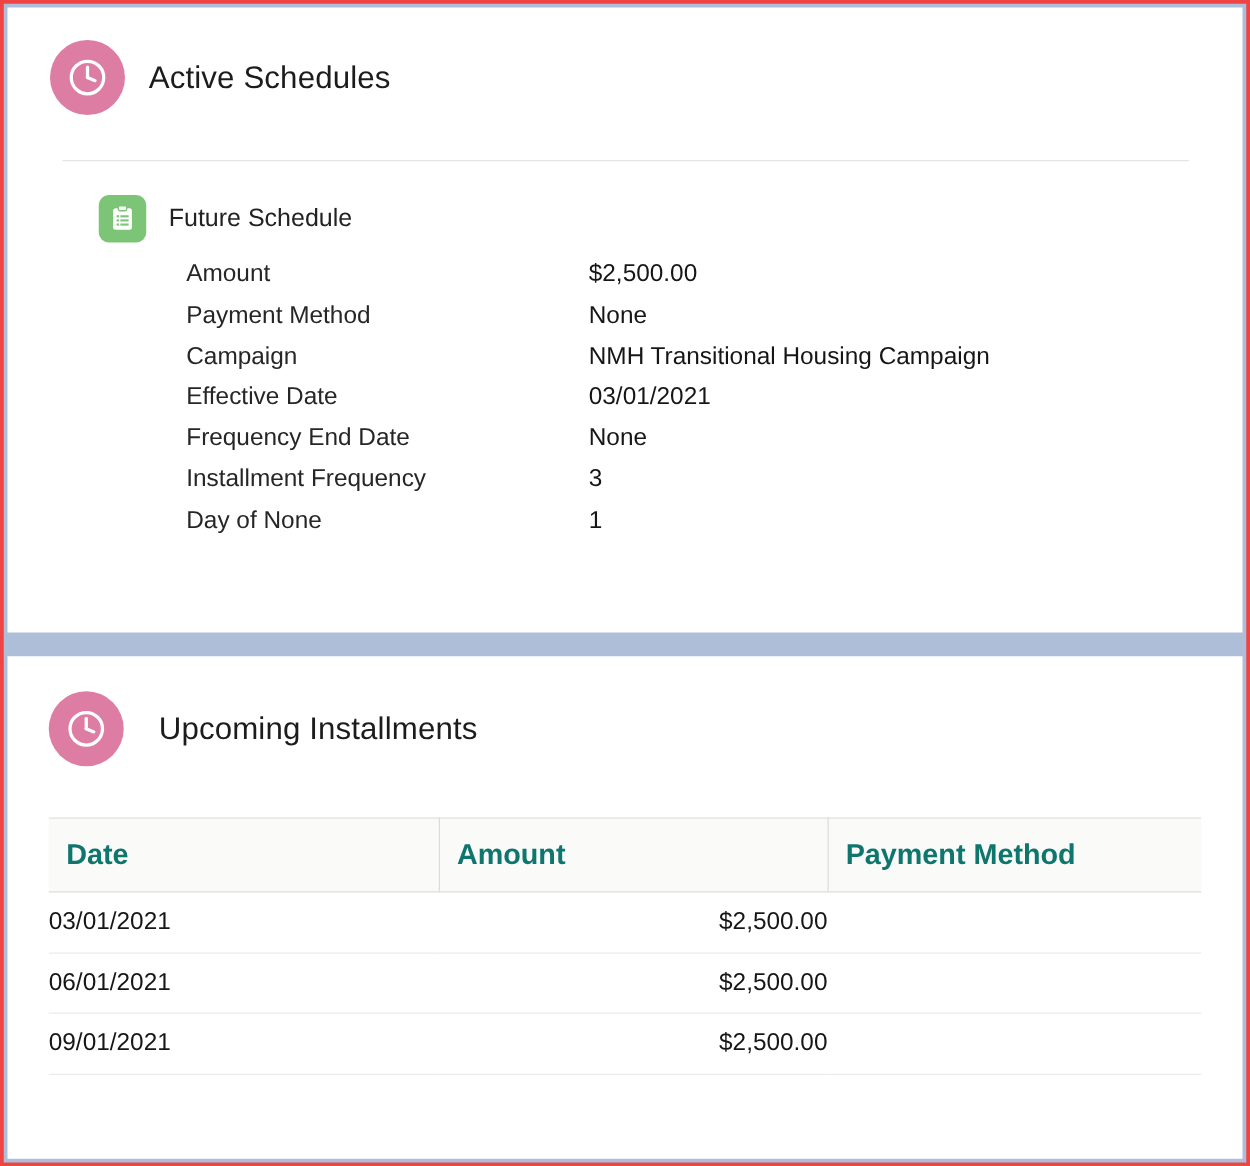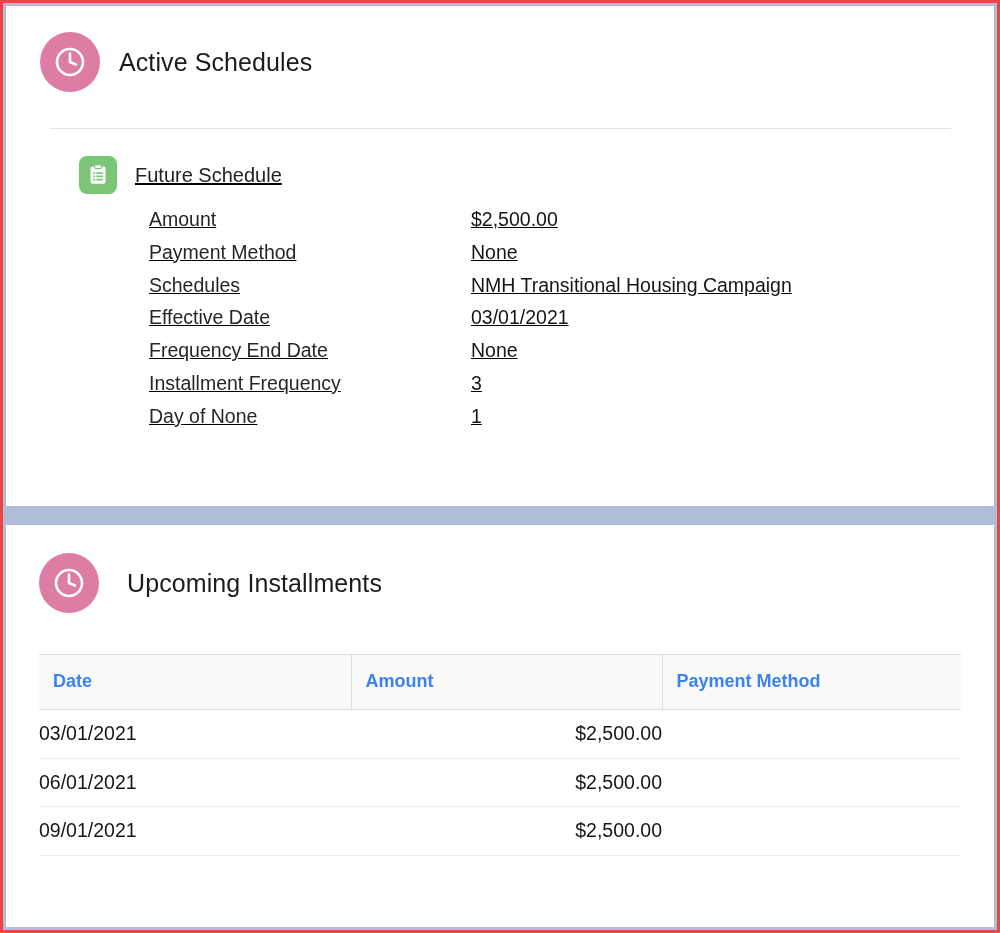--- a/index.html
+++ b/index.html
@@ -79,21 +79,20 @@
   
   .divider {
     height: 1px;
     background: #e4e4e4;
     margin: 36px 43px 0 44px;
   }
 
   
   .schedule-block {
     padding: 27px 0 0 73px;
-    text-decoration: underline;
   }
 
   .schedule-heading {
     display: flex;
     align-items: center;
     gap: 18px;
   }
 
   .tile-icon {
     width: 38px;
@@ -150,23 +149,23 @@
     border-collapse: collapse;
     table-layout: fixed;
   }
 
   table.installments thead th {
     background: #fafaf8;
     border-top: 1px solid #e0e0dc;
     border-bottom: 1px solid #e0e0dc;
     border-right: 1px solid #dcdcd8;
     text-align: left;
-    font-size: 18px;
+    font-size: 23px;
     font-weight: 700;
-    color: #3b82f6;
+    color: #0f766e;
     padding: 15px 0 16px 14px;
     height: 55px;
   }
 
   table.installments thead th:last-child {
     border-right: none;
     border-left: 1px solid #dcdcd8;
   }
 
   table.installments thead th.col-date   { width: 312px; }
@@ -238,21 +237,21 @@
           <span class="field-label">Amount</span>
           <span class="field-value">$2,500.00</span>
         </div>
 
         <div class="field-row">
           <span class="field-label">Payment Method</span>
           <span class="field-value">None</span>
         </div>
 
         <div class="field-row">
-          <span class="field-label">Schedules</span>
+          <span class="field-label">Campaign</span>
           <span class="field-value">NMH Transitional Housing Campaign</span>
         </div>
 
         <div class="field-row">
           <span class="field-label">Effective Date</span>
           <span class="field-value">03/01/2021</span>
         </div>
 
         <div class="field-row">
           <span class="field-label">Frequency End Date</span>

